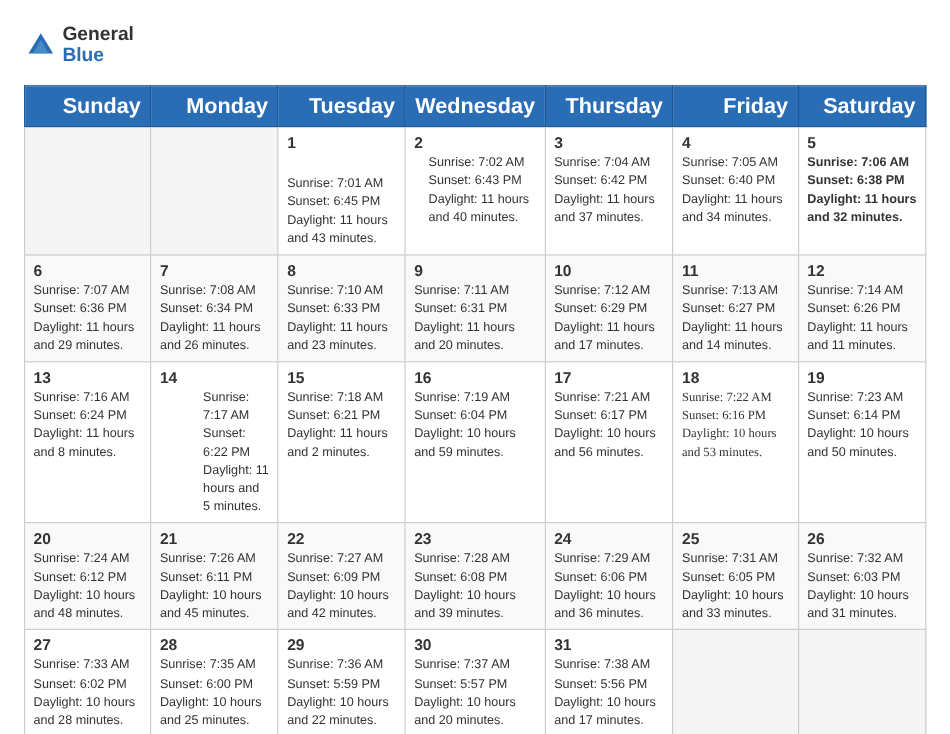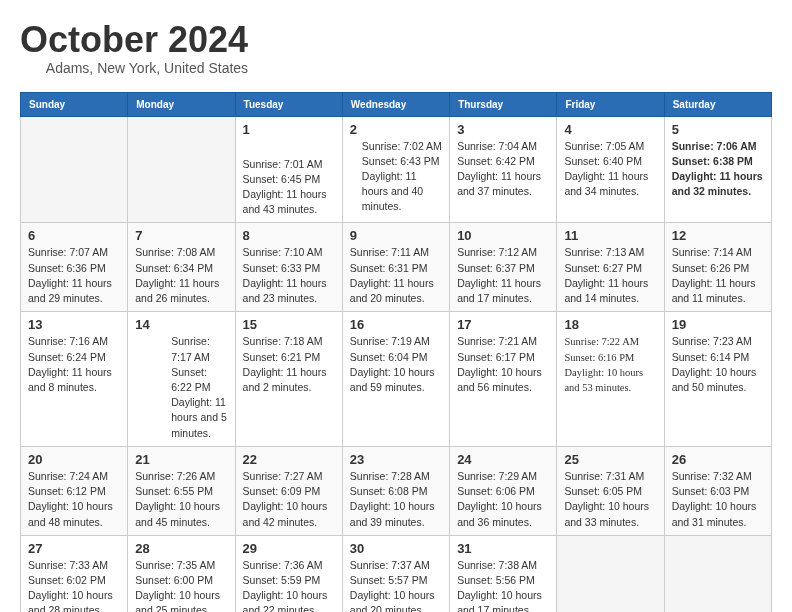--- a/index.html
+++ b/index.html
@@ -54,24 +54,24 @@
       color: #555;
     }
     .calendar {
       width: 100%;
       border-collapse: collapse;
       border: 1px solid #ccc;
     }
     .calendar th {
       background: #2a6db5;
       color: #fff;
-      font-size: 10px;
+      font-size: 18px;
       font-weight: bold;
       padding: 6px 8px;
-      text-align: left;
+      text-align: right;
       border: 1px solid #1a5a9a;
     }
     .calendar td {
       border: 1px solid #ccc;
       vertical-align: top;
       padding: 5px 7px;
       width: calc(100% / 7);
       min-height: 80px;
       font-size: 11px;
       color: #333;
@@ -96,23 +96,29 @@
       line-height: 1.45;
     }
     .empty-cell {
       background: #f5f5f5 !important;
     }
   </style>
 </head>
 <body>
 
 <div class="header">
-  <div class="title-block">
-    <div class="month-title">October 2024</div>
-    <div class="location">Adams, New York, United States</div>
+  <div class="logo">
+    <svg class="logo-icon" viewBox="0 0 30 30">
+      <polygon points="15,4 26,22 4,22" fill="#2a6db5"></polygon>
+      <polygon points="15,10 22,22 8,22" fill="#5a9fd4" opacity="0.6"></polygon>
+    </svg>
+    <div class="logo-text">
+      <span class="logo-general">General</span>
+      <span class="logo-blue">Blue</span>
+    </div>
   </div>
 </div>
 
 <table class="calendar">
   <thead>
     <tr>
     <th>Sunday</th>
         <th>Monday</th>
         <th>Tuesday</th>
         <th>Wednesday</th>
@@ -177,21 +183,21 @@
         </td>
         <td>
           <span class="day-num">9</span>
           <div class="day-detail" style="white-space: pre-line;">Sunrise: 7:11 AM
 Sunset: 6:31 PM
 Daylight: 11 hours and 20 minutes.</div>
         </td>
         <td>
           <span class="day-num">10</span>
           <div class="day-detail" style="white-space: pre-line;">Sunrise: 7:12 AM
-Sunset: 6:37 PM
+Sunset: 6:29 PM
 Daylight: 11 hours and 17 minutes.</div>
         </td>
         <td>
           <span class="day-num">11</span>
           <div class="day-detail" style="white-space: pre-line;">Sunrise: 7:13 AM
 Sunset: 6:27 PM
 Daylight: 11 hours and 14 minutes.</div>
         </td>
         <td>
           <span class="day-num">12</span>
@@ -247,21 +253,21 @@
       <tr>
         <td>
           <span class="day-num">20</span>
           <div class="day-detail" style="white-space: pre-line;">Sunrise: 7:24 AM
 Sunset: 6:12 PM
 Daylight: 10 hours and 48 minutes.</div>
         </td>
         <td>
           <span class="day-num">21</span>
           <div class="day-detail" style="white-space: pre-line;">Sunrise: 7:26 AM
-Sunset: 6:55 PM
+Sunset: 6:11 PM
 Daylight: 10 hours and 45 minutes.</div>
         </td>
         <td>
           <span class="day-num">22</span>
           <div class="day-detail" style="white-space: pre-line;">Sunrise: 7:27 AM
 Sunset: 6:09 PM
 Daylight: 10 hours and 42 minutes.</div>
         </td>
         <td>
           <span class="day-num">23</span>

